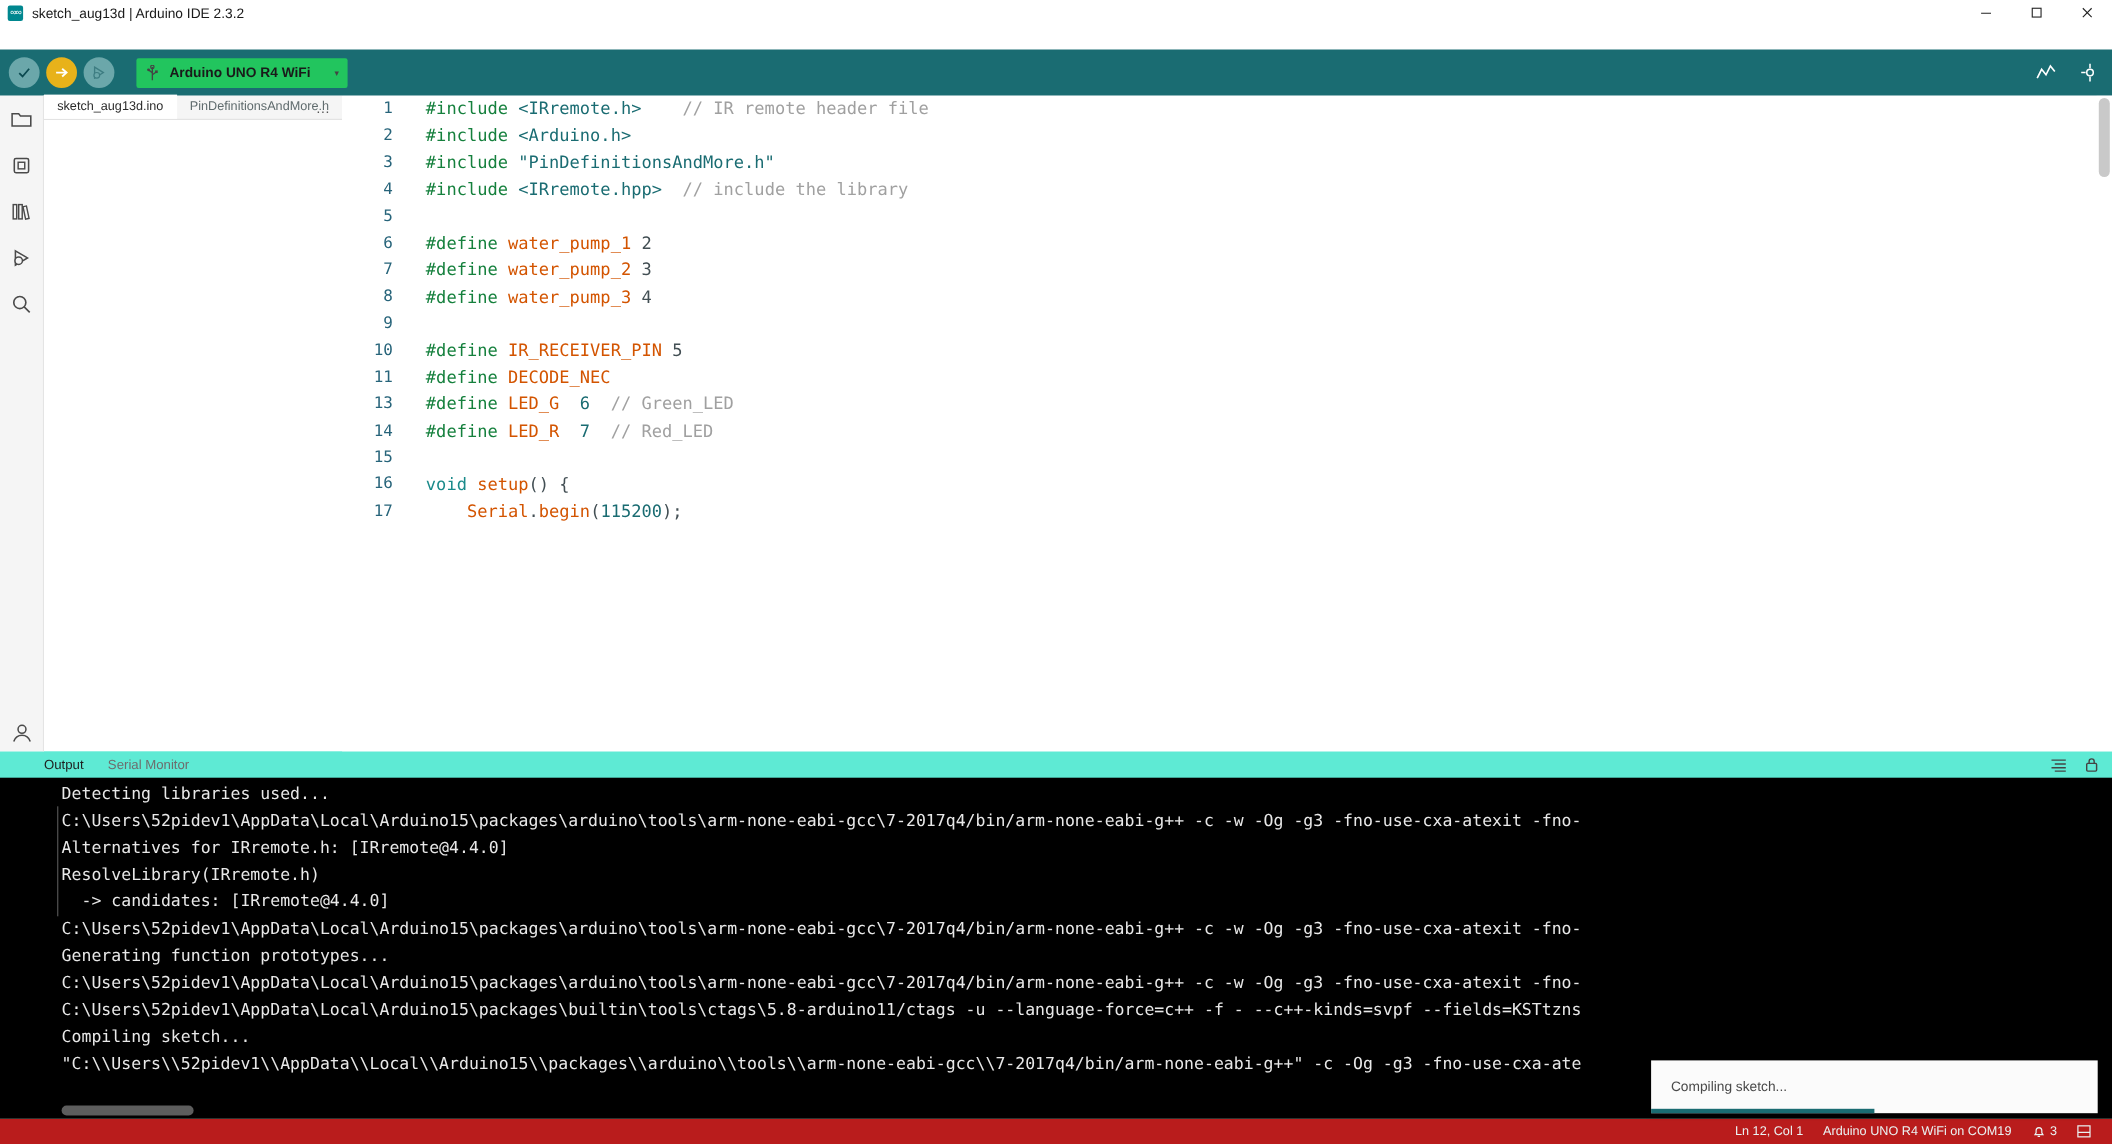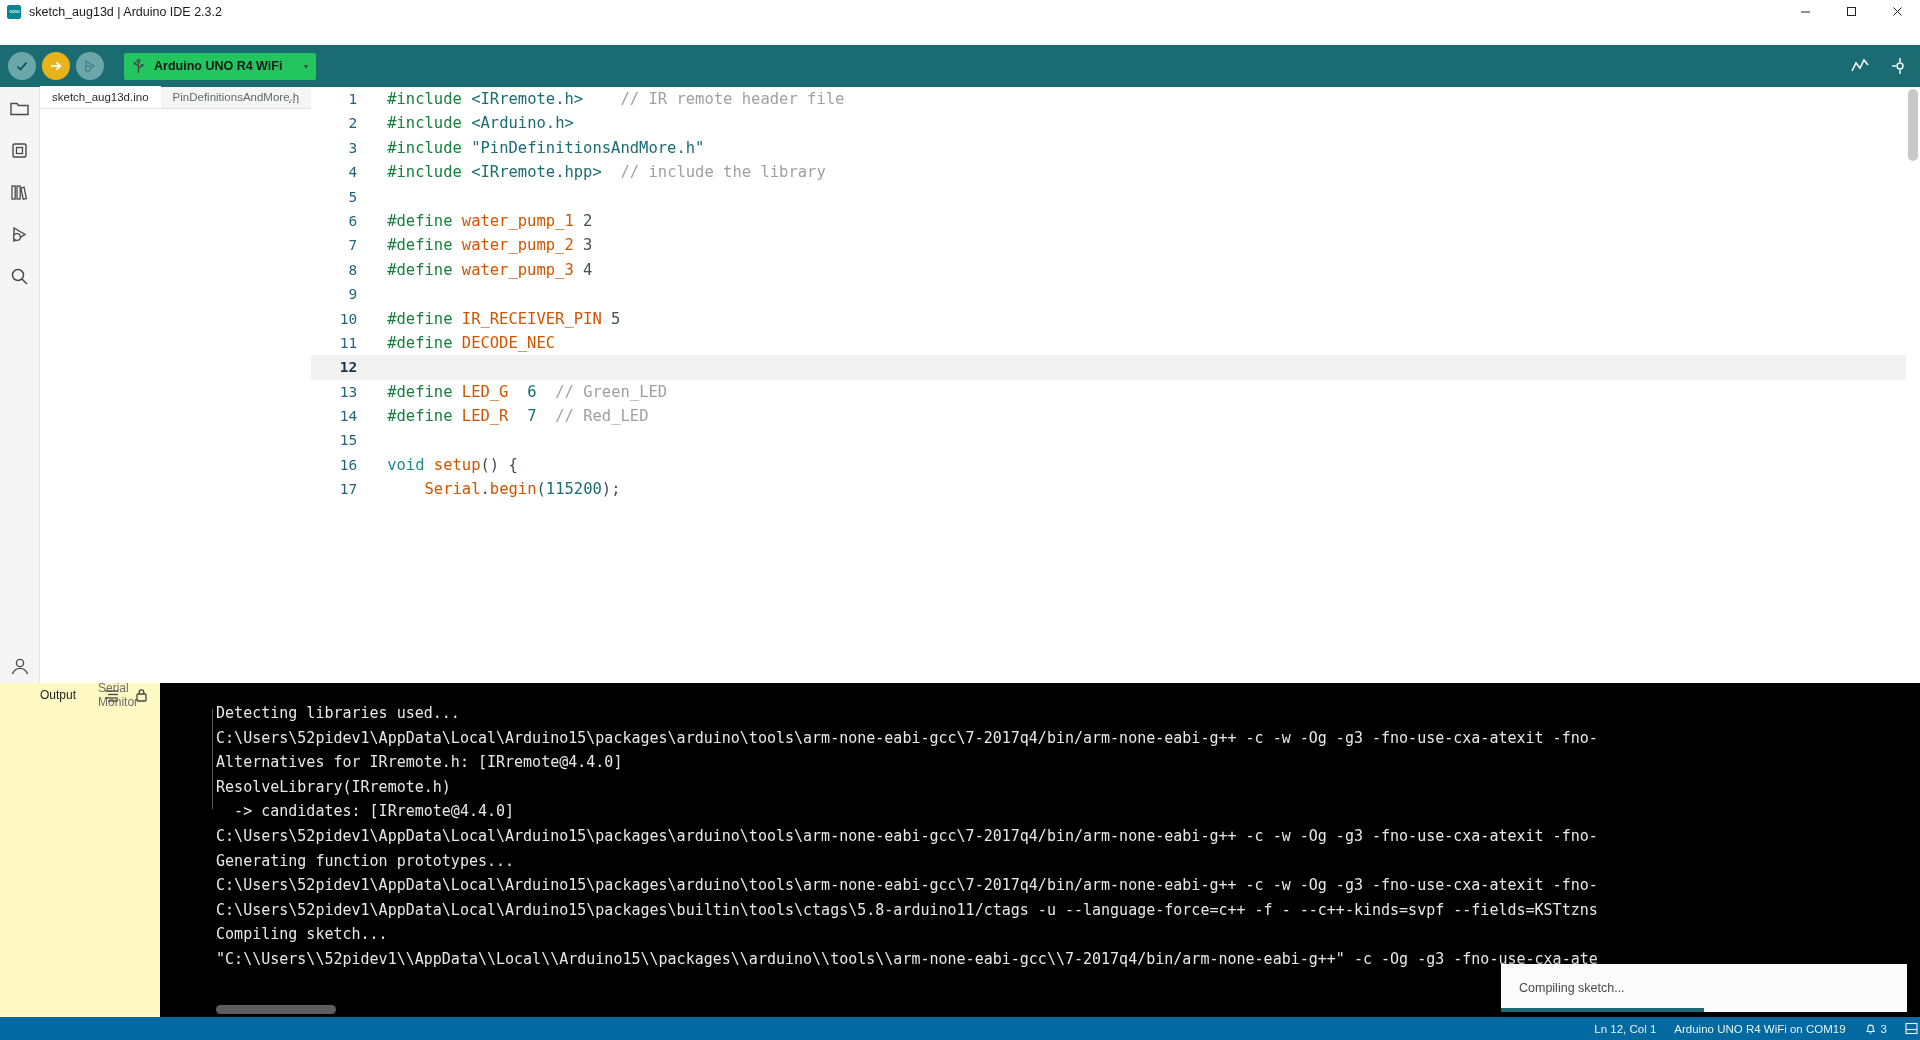--- a/index.html
+++ b/index.html
@@ -111,35 +111,35 @@
   .editor-scroll {
     position:absolute; right:0; top:0; width:14px; height:100%;
     background:#ffffff;
   }
   .editor-scroll .thumb {
     position:absolute; right:2px; top:2px; width:10px; height:72px;
     background:#c9c9c9; border-radius:5px;
   }
 
   
-  .panel { flex:0 0 auto; display:flex; flex-direction:row; background:#fef9c3; }
+  .panel { flex:0 0 auto; display:flex; flex-direction:column; background:#5eead4; }
   .panel-tabs {
     height:24px; display:flex; align-items:center; padding-left:40px;
     position:relative; flex:0 0 24px;
   }
   .ptab { font-size:12px; color:#3c3c3c; margin-right:22px; }
   .ptab.active { color:#1e1e1e; }
   .ptab.inactive { color:#6d6d6d; }
   .panel-tools { position:absolute; right:12px; display:flex; gap:16px; align-items:center; }
 
   .console {
     background:#000000; color:#e8e8e8; flex:1 1 auto;
     font-family:"DejaVu Sans Mono","Liberation Mono",monospace;
     font-size:15px; line-height:24.6px; position:relative; overflow:hidden;
-    padding-top:18px;
+    padding-top:2px;
   }
   .console .cl { white-space:pre; padding-left:56px; height:24.6px; }
   .console .bar {
     position:absolute; left:52px; width:1px; background:#5a5a5a;
   }
   .console-hscroll {
     position:absolute; left:56px; bottom:3px; height:9px; width:120px;
     background:#5d5d5d; border-radius:5px;
   }
 
@@ -150,23 +150,23 @@
     display:flex; align-items:center; padding-left:18px;
   }
   .toast-label { font-size:12.5px; color:#4a4a4a; }
   .toast-prog {
     position:absolute; left:0; bottom:0; height:4px; width:50%;
     background:#1a6c72;
   }
 
   
   .statusbar {
-    height:23px; flex:0 0 23px; background:#0369a1; color:#eaf3f3;
+    height:23px; flex:0 0 23px; background:#b91c1c; color:#eaf3f3;
     display:flex; align-items:center; justify-content:flex-end;
-    padding-right:2px; font-size:11.5px; gap:18px;
+    padding-right:19px; font-size:11.5px; gap:18px;
   }
   .sb-item { display:flex; align-items:center; gap:4px; }
   .svgic { display:block; }
 </style>
 </head>
 <body>
 
 <div id="app">
 
   <div class="titlebar">
@@ -310,21 +310,20 @@
             <div class="codeline"><div class="lineno">2</div><div class="codetext"><span class="t-pre">#include </span><span class="t-str">&lt;Arduino.h&gt;</span></div></div>
             <div class="codeline"><div class="lineno">3</div><div class="codetext"><span class="t-pre">#include </span><span class="t-str">"PinDefinitionsAndMore.h"</span></div></div>
             <div class="codeline"><div class="lineno">4</div><div class="codetext"><span class="t-pre">#include </span><span class="t-str">&lt;IRremote.hpp&gt;</span><span class="t-plain">  </span><span class="t-com">// include the library</span></div></div>
             <div class="codeline"><div class="lineno">5</div><div class="codetext"></div></div>
             <div class="codeline"><div class="lineno">6</div><div class="codetext"><span class="t-pre">#define </span><span class="t-def">water_pump_1</span><span class="t-plain"> 2</span></div></div>
             <div class="codeline"><div class="lineno">7</div><div class="codetext"><span class="t-pre">#define </span><span class="t-def">water_pump_2</span><span class="t-plain"> 3</span></div></div>
             <div class="codeline"><div class="lineno">8</div><div class="codetext"><span class="t-pre">#define </span><span class="t-def">water_pump_3</span><span class="t-plain"> 4</span></div></div>
             <div class="codeline"><div class="lineno">9</div><div class="codetext"></div></div>
             <div class="codeline"><div class="lineno">10</div><div class="codetext"><span class="t-pre">#define </span><span class="t-def">IR_RECEIVER_PIN</span><span class="t-plain"> 5</span></div></div>
             <div class="codeline"><div class="lineno">11</div><div class="codetext"><span class="t-pre">#define </span><span class="t-def">DECODE_NEC</span></div></div>
-            <div class="codeline cur"><div class="lineno cur">12</div><div class="codetext"></div></div>
             <div class="codeline"><div class="lineno">13</div><div class="codetext"><span class="t-pre">#define </span><span class="t-def">LED_G</span><span class="t-plain">  </span><span class="t-num">6</span><span class="t-plain">  </span><span class="t-com">// Green_LED</span></div></div>
             <div class="codeline"><div class="lineno">14</div><div class="codetext"><span class="t-pre">#define </span><span class="t-def">LED_R</span><span class="t-plain">  </span><span class="t-num">7</span><span class="t-plain">  </span><span class="t-com">// Red_LED</span></div></div>
             <div class="codeline"><div class="lineno">15</div><div class="codetext"></div></div>
             <div class="codeline"><div class="lineno">16</div><div class="codetext"><span class="t-kw">void </span><span class="t-fn">setup</span><span class="t-plain">() {</span></div></div>
             <div class="codeline"><div class="lineno">17</div><div class="codetext"><span class="t-plain">    </span><span class="t-fn">Serial</span><span class="t-plain">.</span><span class="t-fn">begin</span><span class="t-plain">(</span><span class="t-num">115200</span><span class="t-plain">);</span></div></div>
           </div>
         <div class="editor-scroll">
           <div class="thumb"></div>
         </div>
       </div>

